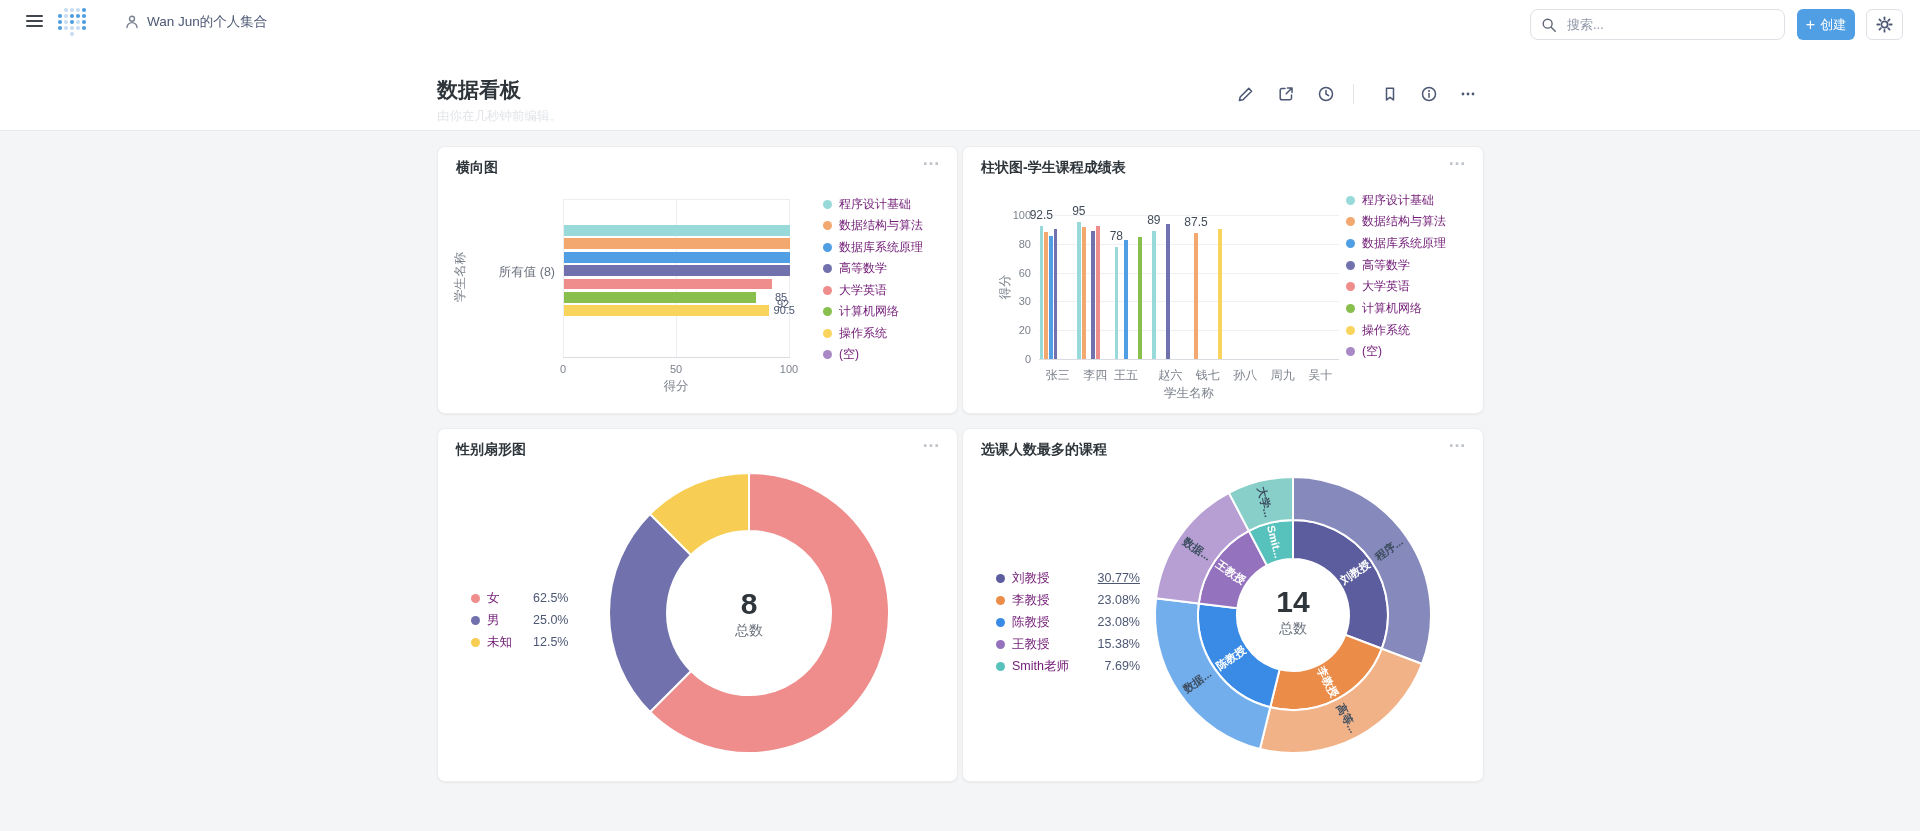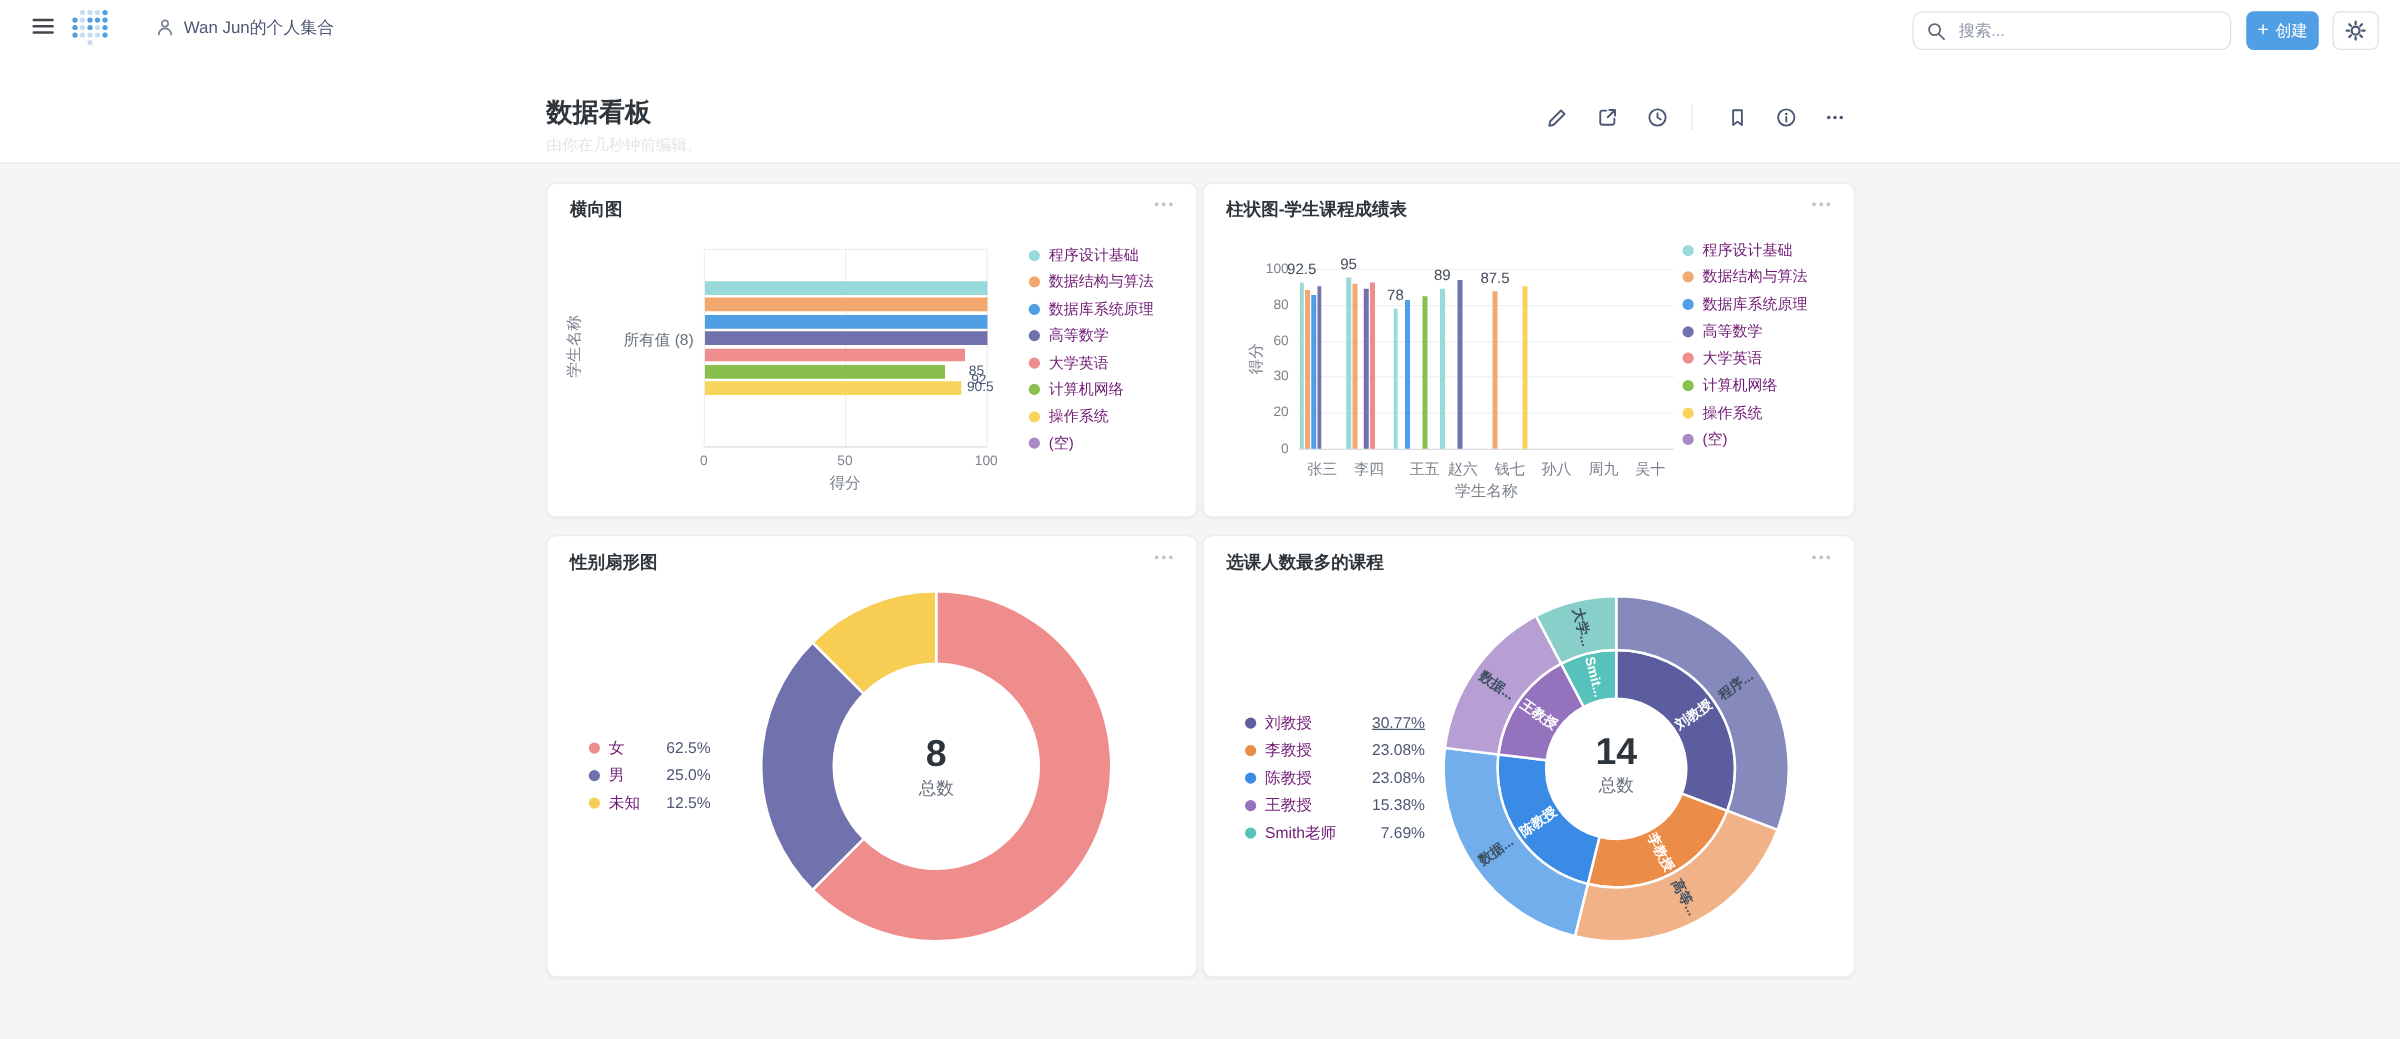--- a/index.html
+++ b/index.html
@@ -252,21 +252,21 @@
       <div class="ytick" style="left: 28px; top: 206px; width: 40px; text-align: right;">0</div>
       <div class="ytick" style="left: 28px; top: 177.2px; width: 40px; text-align: right;">20</div>
       <div class="ytick" style="left: 28px; top: 148.4px; width: 40px; text-align: right;">30</div>
       <div class="ytick" style="left: 28px; top: 119.6px; width: 40px; text-align: right;">60</div>
       <div class="ytick" style="left: 28px; top: 90.8px; width: 40px; text-align: right;">80</div>
       <div class="ytick" style="left: 28px; top: 62px; width: 40px; text-align: right;">100</div>
       <div class="xtick" style="left: 76px; top: 220px; width: 37.5px; text-align: center; font-size: 12px;">张三</div>
       <div class="pt-label" style="left: 56.3438px; top: 60.8px; width: 44px;">92.5</div>
       <div class="xtick" style="left: 113.5px; top: 220px; width: 37.5px; text-align: center; font-size: 12px;">李四</div>
       <div class="pt-label" style="left: 93.8438px; top: 57.2px; width: 44px;">95</div>
-      <div class="xtick" style="left: 151px; top: 220px; width: 37.5px; text-align: right; font-size: 12px;">王五</div>
+      <div class="xtick" style="left: 151px; top: 220px; width: 37.5px; text-align: left; font-size: 12px;">王五</div>
       <div class="pt-label" style="left: 131.344px; top: 81.68px; width: 44px;">78</div>
       <div class="xtick" style="left: 188.5px; top: 220px; width: 37.5px; text-align: center; font-size: 12px;">赵六</div>
       <div class="pt-label" style="left: 168.844px; top: 65.84px; width: 44px;">89</div>
       <div class="xtick" style="left: 226px; top: 220px; width: 37.5px; text-align: center; font-size: 12px;">钱七</div>
       <div class="pt-label" style="left: 211.031px; top: 68px; width: 44px;">87.5</div>
       <div class="xtick" style="left: 263.5px; top: 220px; width: 37.5px; text-align: center; font-size: 12px;">孙八</div>
       <div class="xtick" style="left: 301px; top: 220px; width: 37.5px; text-align: center; font-size: 12px;">周九</div>
       <div class="xtick" style="left: 338.5px; top: 220px; width: 37.5px; text-align: center; font-size: 12px;">吴十</div>
       <div class="lg-row" style="left: 383px; top: 44px;">
         <div class="lg-dot" style="background: rgb(152, 217, 217);"></div>

